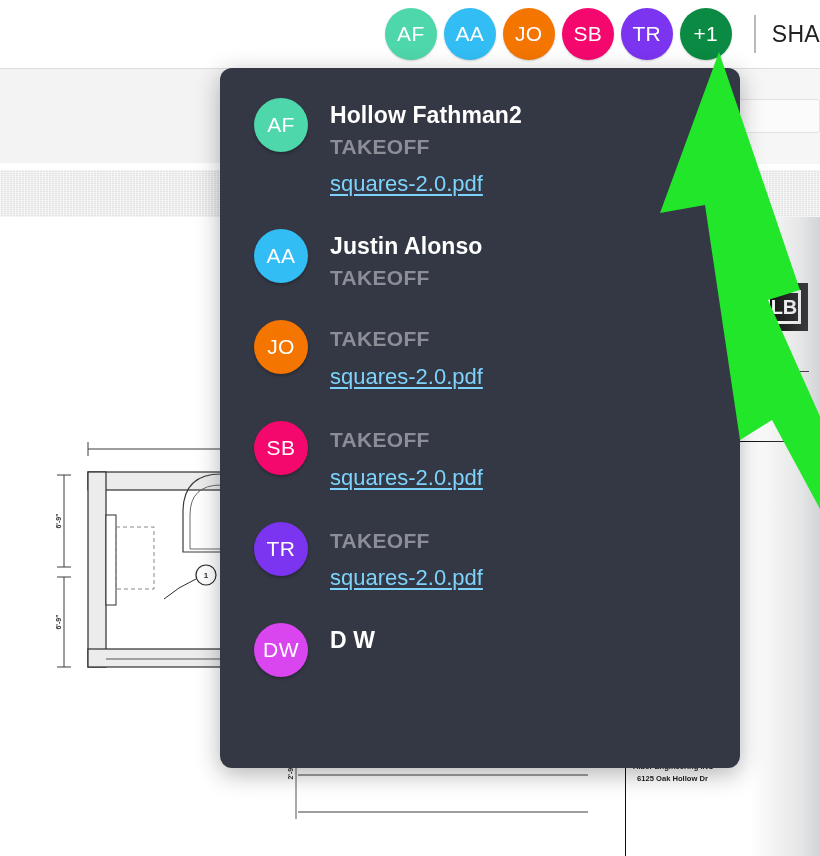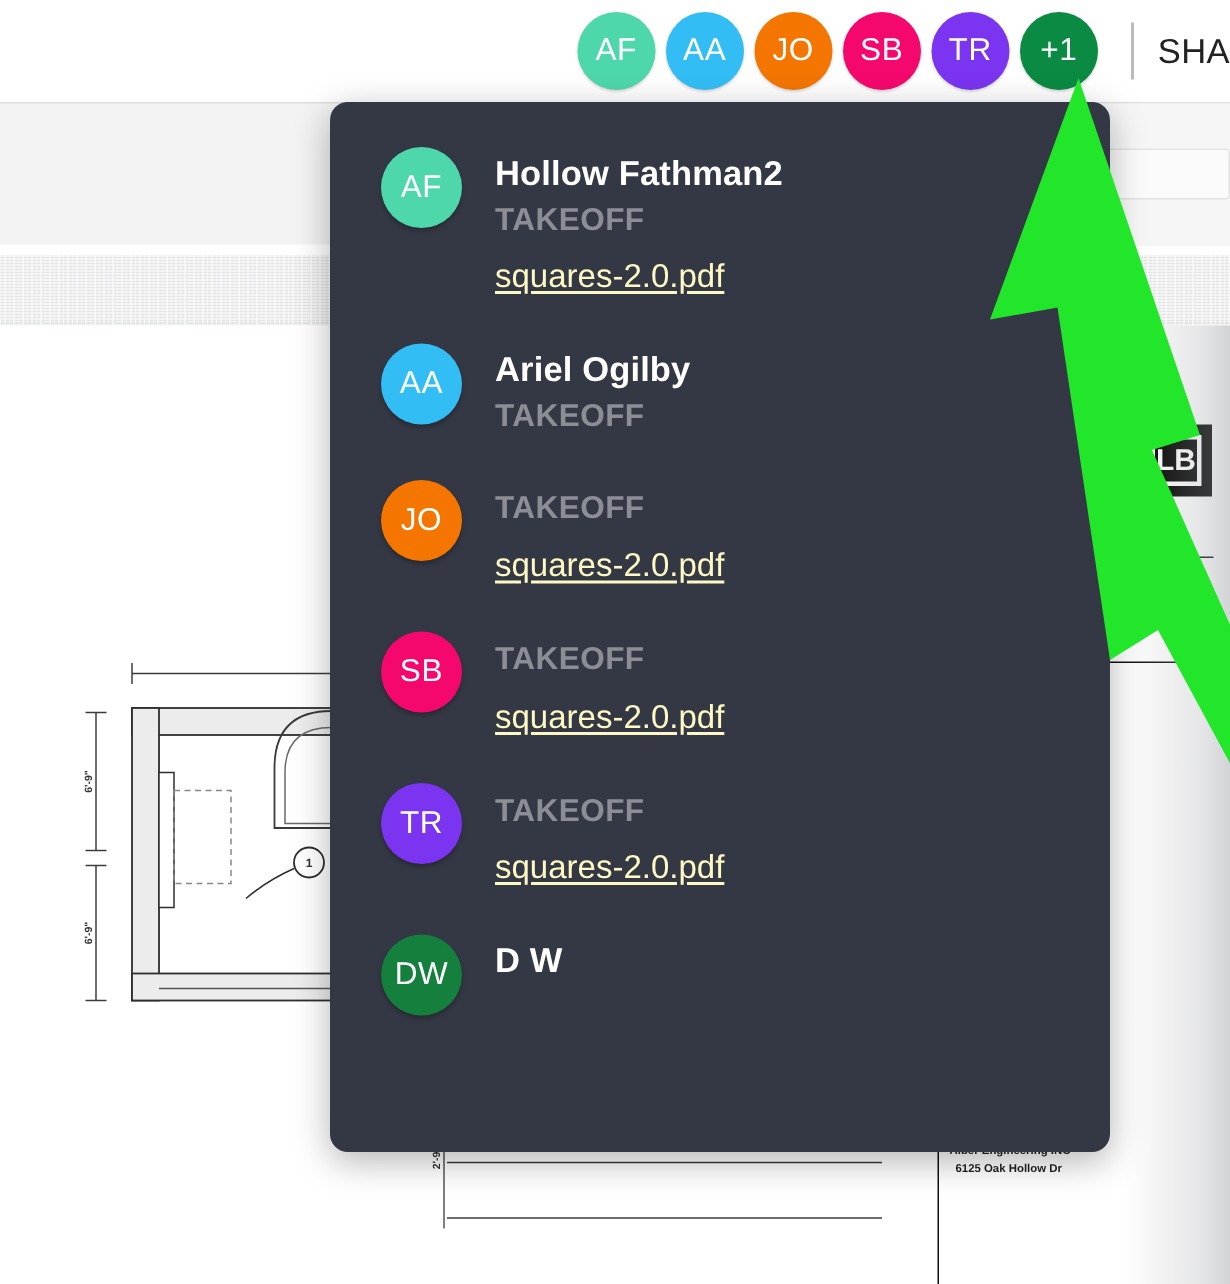--- a/index.html
+++ b/index.html
@@ -73,21 +73,21 @@
       background:#343844; border-radius:12px; overflow:hidden; z-index:50;
       box-shadow:0 6px 24px rgba(0,0,0,.30); }
   .dd-list { padding:30px 0 0 0; }
   .dd-row { display:flex; gap:22px; padding:0 0 0 34px; margin-bottom:26px; }
   .dd-avatar { width:54px; height:54px; border-radius:50%; flex:0 0 auto;
       display:flex; align-items:center; justify-content:center; color:#fff; font-size:21px;
       font-weight:500; letter-spacing:.4px; box-shadow:0 2px 3px rgba(0,0,0,.25); }
   .dd-info { padding-top:3px; }
   .dd-name { color:#ffffff; font-size:23px; font-weight:700; line-height:1.3; letter-spacing:.1px; }
   .dd-role { color:#8b8e96; font-size:21px; font-weight:700; line-height:1.55; letter-spacing:.3px; }
-  .dd-file { color:#fef9c3; font-size:22px; font-weight:400; line-height:1.65; text-decoration:underline;
+  .dd-file { color:#7dd3fc; font-size:22px; font-weight:400; line-height:1.65; text-decoration:underline;
       text-underline-offset:3px; display:inline-block; margin-top:3px; }
 
   
   .annotation { position:absolute; left:0; top:0; width:820px; height:856px; pointer-events:none; z-index:60; }
 </style>
 </head>
 <body>
 
 <div class="app">
 
@@ -252,21 +252,21 @@
           <div class="dd-avatar" style="background: rgb(78, 215, 171);">
             <span>AF</span>
           </div>
           <div class="dd-info"><div class="dd-name">Hollow Fathman2</div><div class="dd-role">TAKEOFF</div><a class="dd-file">squares-2.0.pdf</a></div>
         </div>
         <div class="dd-row">
           <div class="dd-avatar" style="background: rgb(50, 189, 245);">
             <span>AA</span>
           </div>
           <div class="dd-info">
-            <div class="dd-name">Ariel Ogilby</div>
+            <div class="dd-name">Justin Alonso</div>
             <div class="dd-role">TAKEOFF</div>
           </div>
         </div>
         <div class="dd-row">
           <div class="dd-avatar" style="background: rgb(244, 117, 0);">
             <span>JO</span>
           </div>
           <div class="dd-info"><div class="dd-role">TAKEOFF</div><a class="dd-file">squares-2.0.pdf</a></div>
         </div>
         <div class="dd-row">
@@ -275,21 +275,21 @@
           </div>
           <div class="dd-info"><div class="dd-role">TAKEOFF</div><a class="dd-file">squares-2.0.pdf</a></div>
         </div>
         <div class="dd-row">
           <div class="dd-avatar" style="background: rgb(123, 52, 240);">
             <span>TR</span>
           </div>
           <div class="dd-info"><div class="dd-role">TAKEOFF</div><a class="dd-file">squares-2.0.pdf</a></div>
         </div>
         <div class="dd-row">
-          <div class="dd-avatar" style="background: #15803d;">
+          <div class="dd-avatar" style="background: #d946ef;">
             <span>DW</span>
           </div>
           <div class="dd-info">
             <div class="dd-name">D W</div>
           </div>
         </div>
       </div>
   </div>
 
   <svg class="annotation" viewBox="0 0 820 856">

